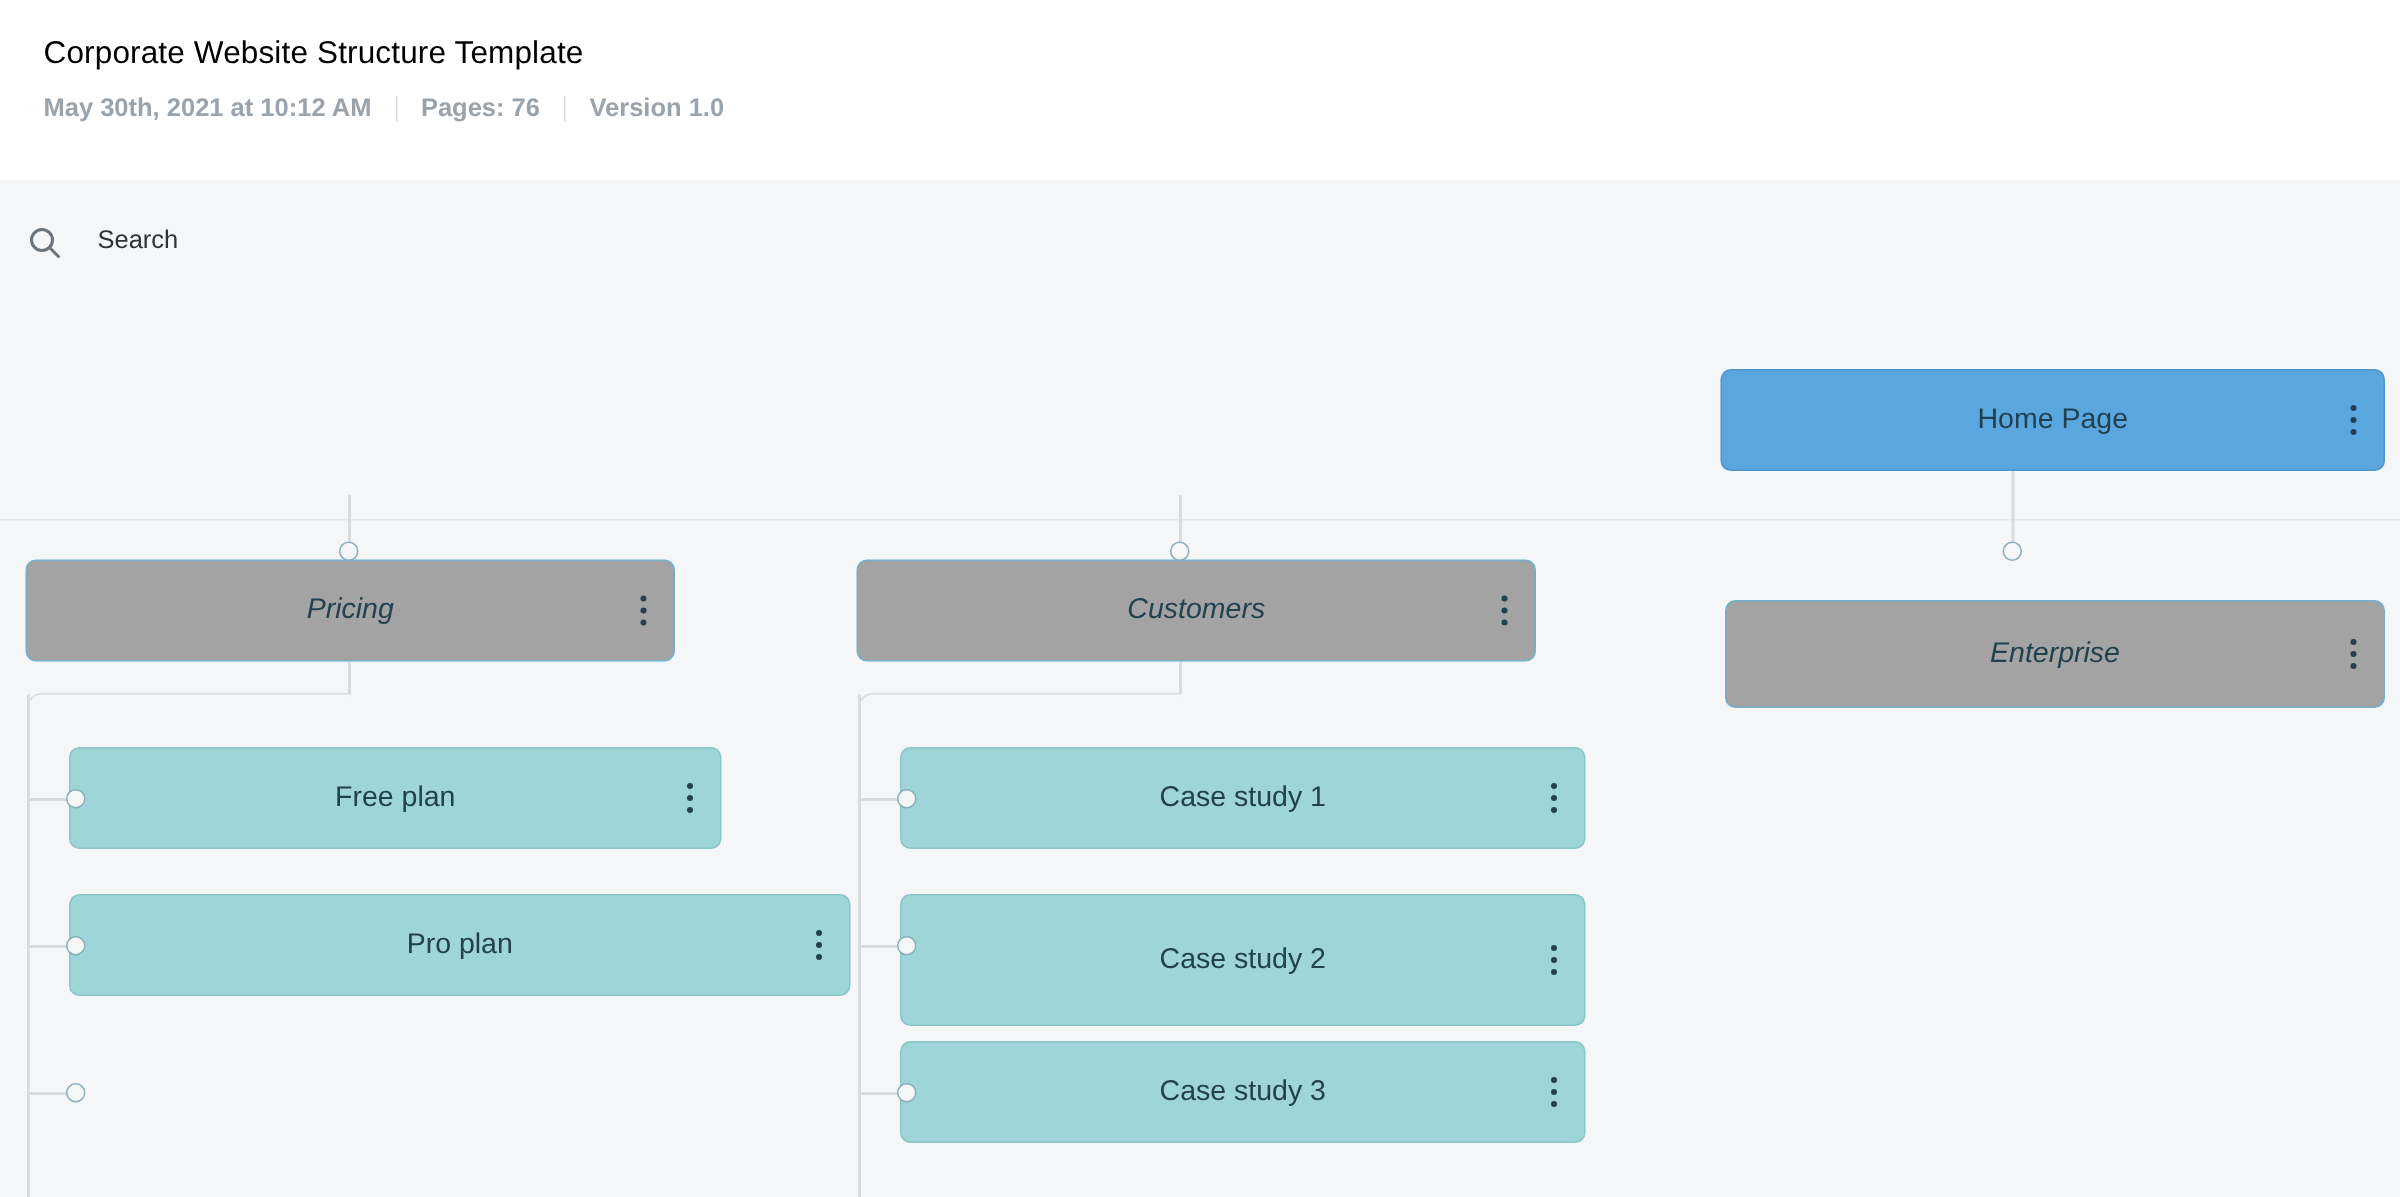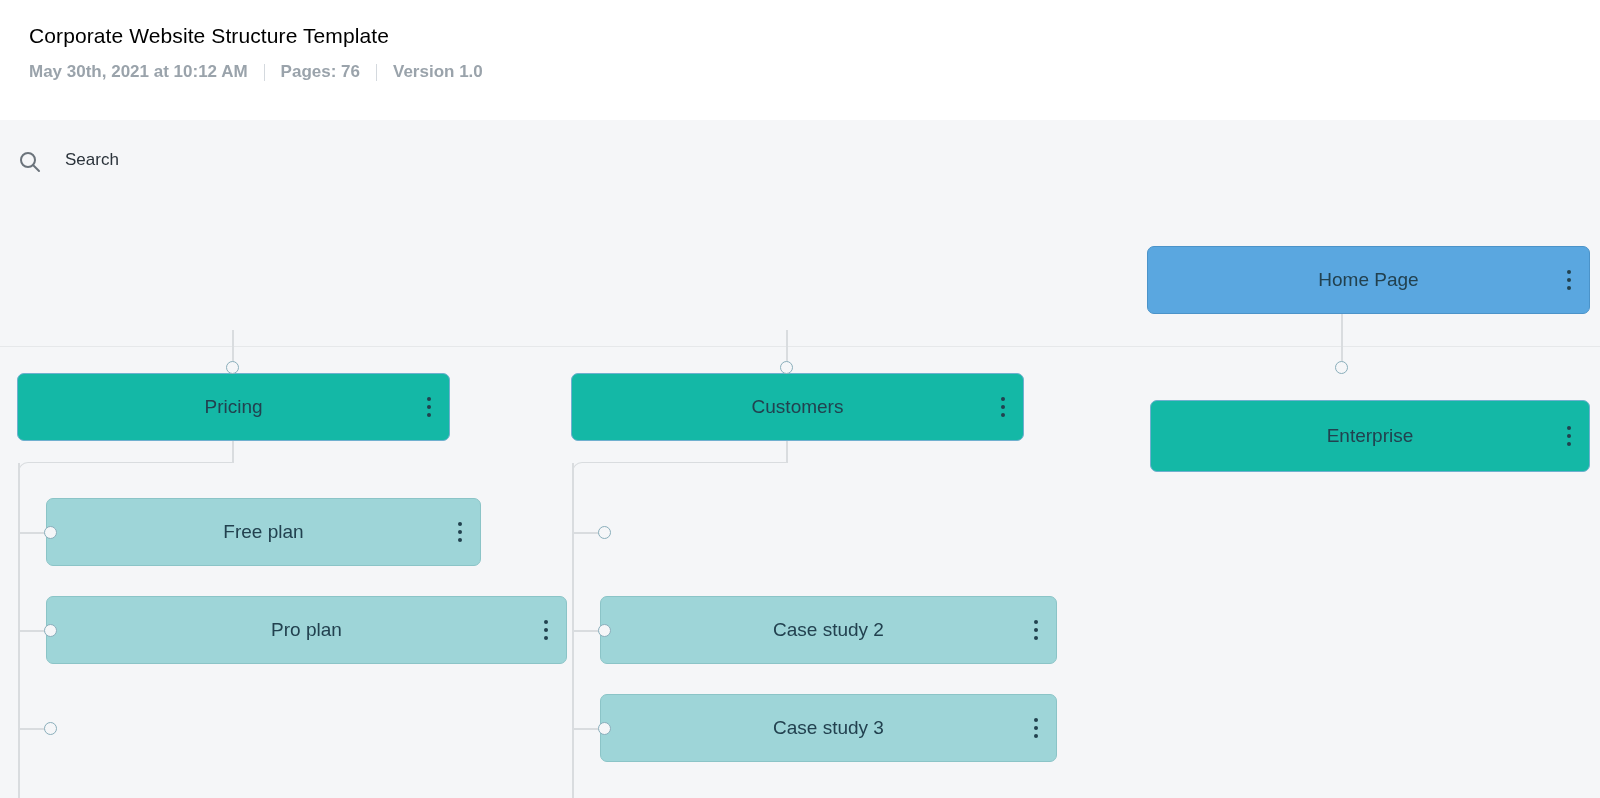--- a/index.html
+++ b/index.html
@@ -115,21 +115,21 @@
     position: absolute; right: 18px; top: 50%;
     transform: translateY(-50%);
     display: flex; flex-direction: column; gap: 4px;
     cursor: pointer;
   }
   .node .dots i {
     display: block; width: 4px; height: 4px; border-radius: 50%;
     background: #22414f;
   }
   .node.lvl1 { background: #5aa7e0; border: 1px solid #4b93c9; }
-  .node.lvl2 { background: #14b8a6; border: 1px solid #6fb0cf; }
+  .node.lvl2 { background: #a3a3a3; border: 1px solid #6fb0cf; font-style: italic; }
   .node.lvl3 { background: #9ed5d8; border: 1px solid #8bc4c7; }
 
   
   .conn-dot {
     position: absolute;
     width: 13px; height: 13px; border-radius: 50%;
     background: #f5f6f8;
     border: 1.5px solid #8aaebb;
     z-index: 4;
   }
@@ -343,23 +343,31 @@
     <span class="dots">
         <i></i>
         <i></i>
         <i></i>
       </span>
   </div>
 
   <div class="conn-dot" style="left:44px; top:502px;"></div>
 
   <div class="conn-dot" style="left:598px; top:306px;"></div>
+  <div class="node lvl3" style="left:600px; top:278px; width:457px; height:68px;">
+    <span class="nlabel">Case study 1</span>
+    <span class="dots">
+        <i></i>
+        <i></i>
+        <i></i>
+      </span>
+  </div>
 
   <div class="conn-dot" style="left:598px; top:404px;"></div>
-  <div class="node lvl3" style="left:600px; top:376px; width:457px; height:68px;">
+  <div class="node lvl3" style="left:600px; top:376px; width:457px; height:88px;">
     <span class="nlabel">Case study 2</span>
     <span class="dots">
         <i></i>
         <i></i>
         <i></i>
       </span>
   </div>
 
   <div class="conn-dot" style="left:598px; top:502px;"></div>
   <div class="node lvl3" style="left:600px; top:474px; width:457px; height:68px;">

